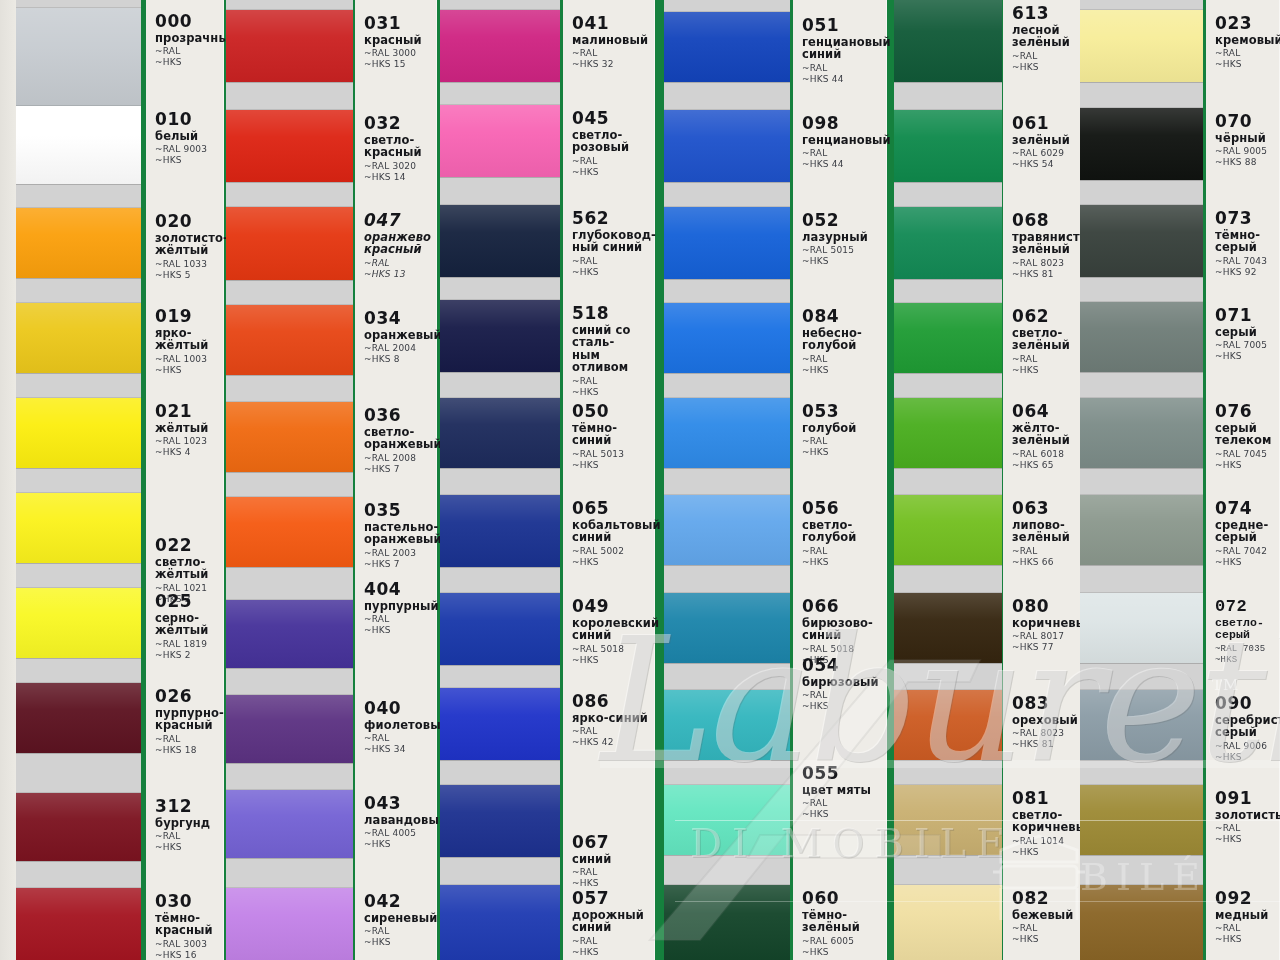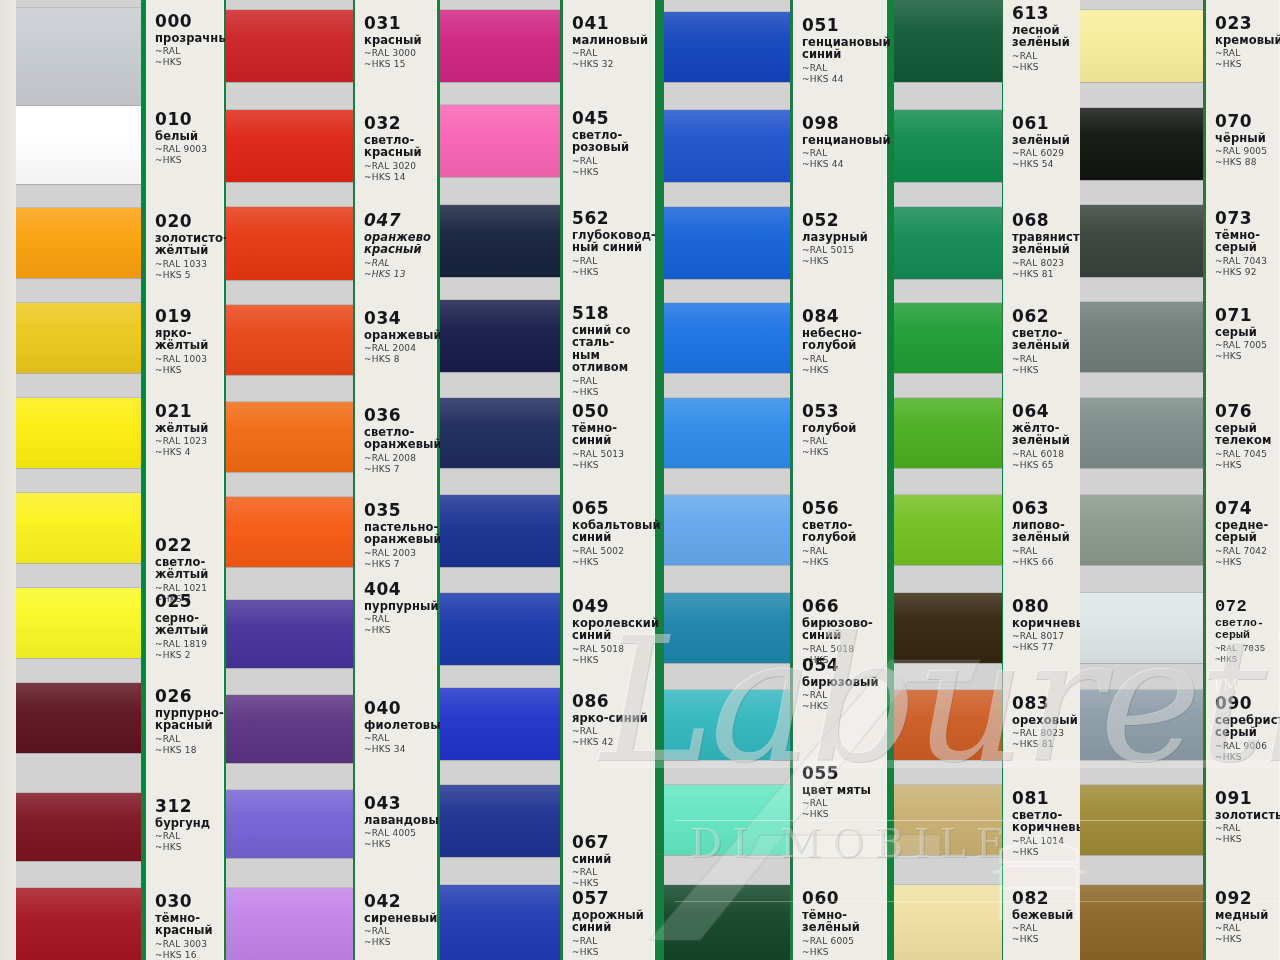--- a/index.html
+++ b/index.html
@@ -871,14 +871,15 @@
   <div class="wm" id="wm-box"></div>
   <div class="wm" id="wm-chair">
     <svg width="108" height="96" viewBox="0 0 108 96">
       <path d="M16 18 L54 4 L92 18 L92 30 L16 30 Z" fill="none" stroke="rgba(255,255,255,.75)" stroke-width="3"></path>
       <rect x="16" y="34" width="76" height="22" rx="4" fill="none" stroke="rgba(255,255,255,.75)" stroke-width="3"></rect>
       <path d="M16 56 L16 88 M92 56 L92 88" fill="none" stroke="rgba(255,255,255,.75)" stroke-width="3"></path>
       <path d="M8 40 L16 40 M92 40 L100 40" stroke="rgba(255,255,255,.75)" stroke-width="3"></path>
     </svg>
   </div>
   <div class="wm" id="wm-dimobile">DI MOBILE</div>
+  <div class="wm" id="wm-bile">BILÉ</div>
   <div class="wm" id="wm-tm">TM</div>
 </div>
 
 </body></html>

